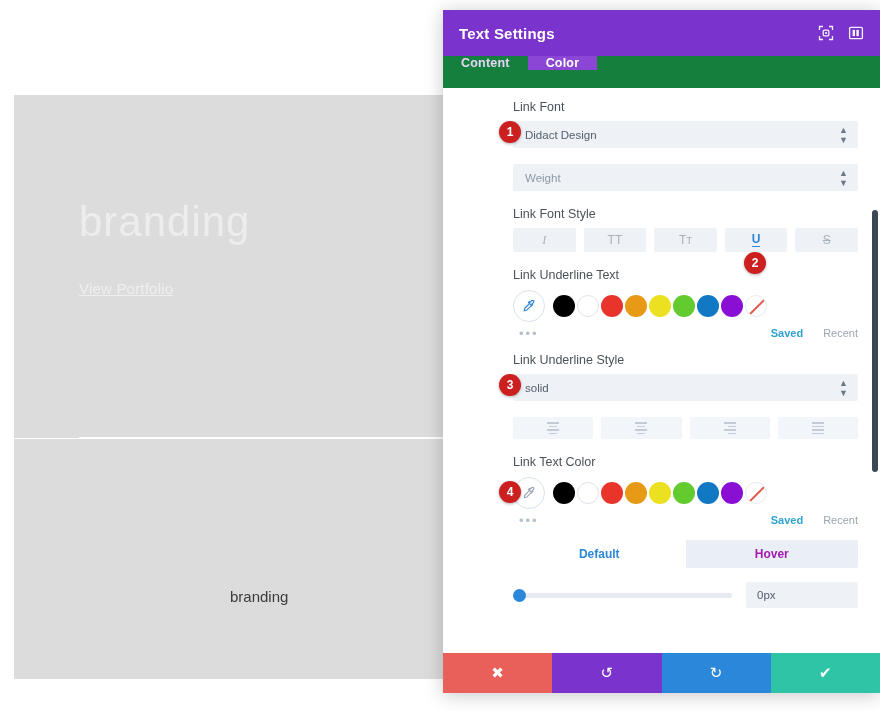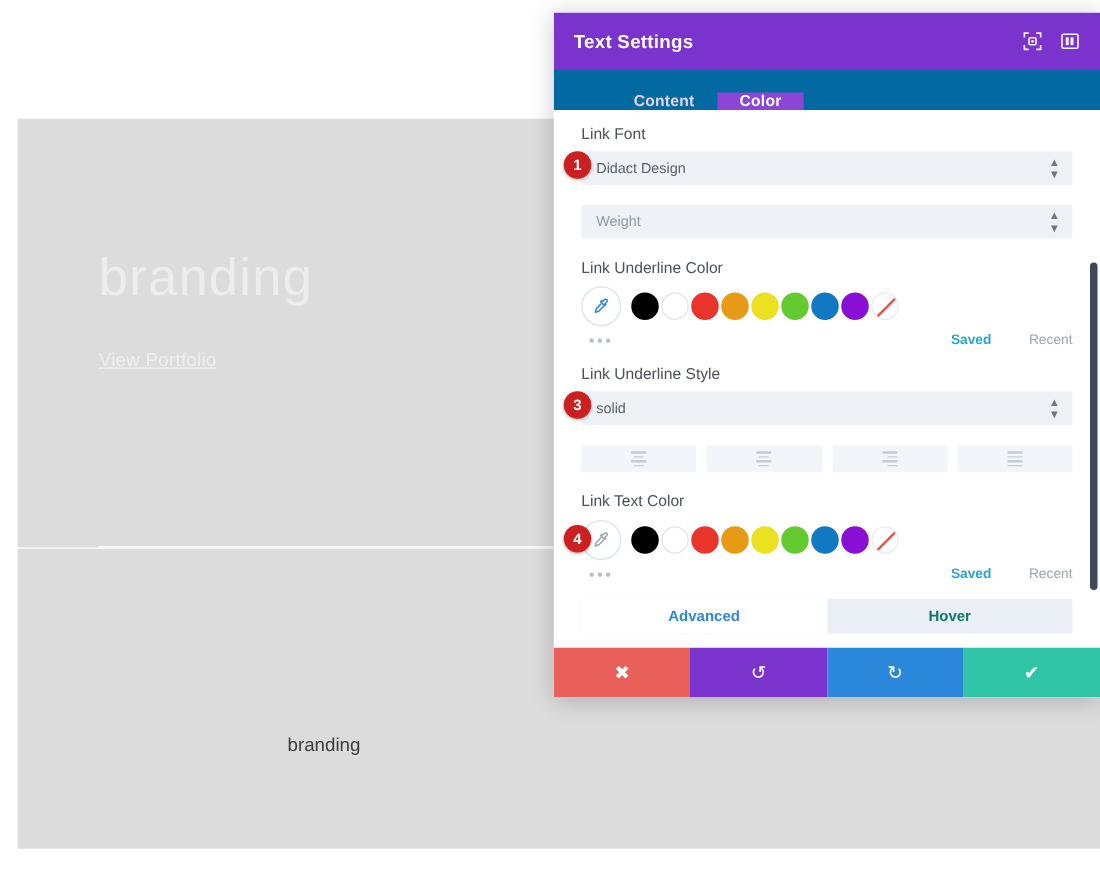--- a/index.html
+++ b/index.html
@@ -43,62 +43,62 @@
   }
   .ghost-text {
     position: absolute; color: #cfd6e0; font-size: 13px;
     white-space: nowrap; line-height: 1.5;
   }
   .ghost-big { font-size: 25px; color: #e3e8ef; }
 
   
   .modal {
     position: absolute; left: 443px; top: 10px;
-    width: 437px; height: 548px;
+    width: 437px; height: 683px;
     background: #ffffff;
     box-shadow: 0 2px 18px rgba(0,0,0,.22);
     display: flex; flex-direction: column;
     overflow: hidden;
   }
   .modal-header {
     background: #7a33cc; height: 46px; flex: 0 0 46px;
     display: flex; align-items: center; padding: 0 16px;
     position: relative;
   }
   .modal-title {
     color: #ffffff; font-size: 15px; font-weight: bold;
     letter-spacing: .2px;
   }
   .header-actions {
     margin-left: auto; display: flex; align-items: center; gap: 14px;
   }
   .hicon { width: 16px; height: 16px; opacity: .95; cursor: pointer; display:block; }
 
   .tabs {
-    background: #0369a1; height: 32px; flex: 0 0 32px;
-    display: flex; align-items: flex-end; padding-left: 46px;
+    background: #15803d; height: 32px; flex: 0 0 32px;
+    display: flex; align-items: flex-start;
   }
   .tab {
     padding: 0 18px; display: flex; align-items: center;
     color: #e5d5f7; font-size: 12.5px; font-weight: bold;
     cursor: pointer; letter-spacing: .2px;
   }
   .tab.active { background: #8b46d6; color: #ffffff; }
 
   .modal-body {
     flex: 1 1 auto; background: #ffffff;
     padding: 12px 22px 0 22px;
     position: relative; overflow: hidden;
   }
   .scroll-track {
     position: absolute; right: 2px; top: 122px;
     width: 6px; height: 262px; background: #3e4756; border-radius: 3px;
   }
 
-  .field { margin-bottom: 16px; position: relative; }
+  .field { margin-bottom: 16px; position: relative; margin-left: 48px; }
   .field-label {
     font-size: 12.5px; color: #4a5259; margin-bottom: 7px;
     font-weight: normal;
   }
   .select-box {
     height: 27px; background: #eef1f6; border: none;
     display: flex; align-items: center; padding: 0 12px;
     font-size: 11.5px; color: #55606b; cursor: pointer;
     position: relative; border-radius: 2px;
   }
@@ -146,31 +146,31 @@
   }
   .swatch.none::after {
     content:""; position:absolute; left:-4px; top:10px; width:30px; height:1.6px;
     background:#e2574c; transform: rotate(-45deg);
   }
   .swatch-meta {
     display: flex; align-items: center; margin-top: 2px;
     font-size: 11px; height: 16px;
   }
   .dots { color: #b6c0cb; letter-spacing: 2px; font-size: 13px; padding-left: 6px; }
-  .meta-right { margin-left: auto; display: flex; gap: 30px; }
+  .meta-right { margin-left: auto; display: flex; gap: 20px; }
   .meta-saved { color: #2ea3cf; font-weight: bold; cursor: pointer; }
   .meta-recent { color: #9aa5b1; cursor: pointer; }
 
   .seg-row {
     display: flex; height: 28px; background: #eaeff5;
     border-radius: 2px; overflow: hidden; margin-bottom: 14px;
   }
   .seg {
     flex: 1; display: flex; align-items: center; justify-content: center;
-    font-size: 12px; font-weight: bold; cursor: pointer; color: #0f766e;
+    font-size: 12px; font-weight: bold; cursor: pointer; color: #a21caf;
   }
   .seg.active { background: #ffffff; color: #2b87da; }
 
   .slider-row { display: flex; align-items: center; gap: 14px; }
   .slider {
     flex: 1; height: 22px; position: relative; display: flex; align-items: center;
   }
   .slider-track {
     width: 100%; height: 5px; background: #e7ebf1; border-radius: 3px;
   }
@@ -274,23 +274,44 @@
       <div class="field">
         <div class="select-box muted">
           <span>Weight</span>
           <span class="select-arrows">
               <span>▲</span>
               <span>▼</span>
             </span>
         </div>
       </div>
 
+      <div class="field">
+        <div class="field-label">Link Font Style</div>
+        <div class="btn-row">
+          <div class="style-btn">
+              <span class="i-mark">I</span>
+            </div>
+          <div class="style-btn">
+              <span>TT</span>
+            </div>
+          <div class="style-btn">
+              <span>Tт</span>
+            </div>
+          <div class="style-btn active">
+              <span class="u-mark">U</span>
+            </div>
+          <div class="style-btn">
+              <span class="s-mark">S</span>
+            </div>
+        </div>
+        <div class="badge" style="left:231px; top:45px;">2</div>
+      </div>
 
       <div class="field" style="margin-bottom:12px;">
-        <div class="field-label">Link Underline Color</div>
+        <div class="field-label">Link Underline Text</div>
         <div class="swatch-row">
           <div class="picker">
             <svg width="15" height="15" viewBox="0 0 16 16" fill="none" stroke="#2b87da" stroke-width="1.25">
               <path d="M12.6 2.1a1.9 1.9 0 0 0-2.7 0L8.6 3.4l-.7-.7-1 1 3.4 3.4 1-1-.7-.7 1.3-1.3a1.9 1.9 0 0 0 .7-2z"></path>
               <path d="M7.6 5.2 3.1 9.7l-.7 2.8 2.8-.7 4.5-4.5"></path>
             </svg>
           </div>
           <div class="swatch" style="background:#000000"></div>
           <div class="swatch white" style="background:#ffffff"></div>
           <div class="swatch" style="background:#e8342b"></div>
@@ -383,21 +404,21 @@
           <span class="dots">•••</span>
           <span class="meta-right">
             <span class="meta-saved">Saved</span>
             <span class="meta-recent">Recent</span>
           </span>
         </div>
       </div>
 
       <div class="field" style="margin-bottom:12px;">
         <div class="seg-row">
-          <div class="seg active">Advanced</div>
+          <div class="seg active">Default</div>
           <div class="seg">Hover</div>
         </div>
         <div class="slider-row">
           <div class="slider">
             <div class="slider-track"></div>
             <div class="slider-knob"></div>
           </div>
           <div class="num-input">
             <span>0px</span>
           </div>

